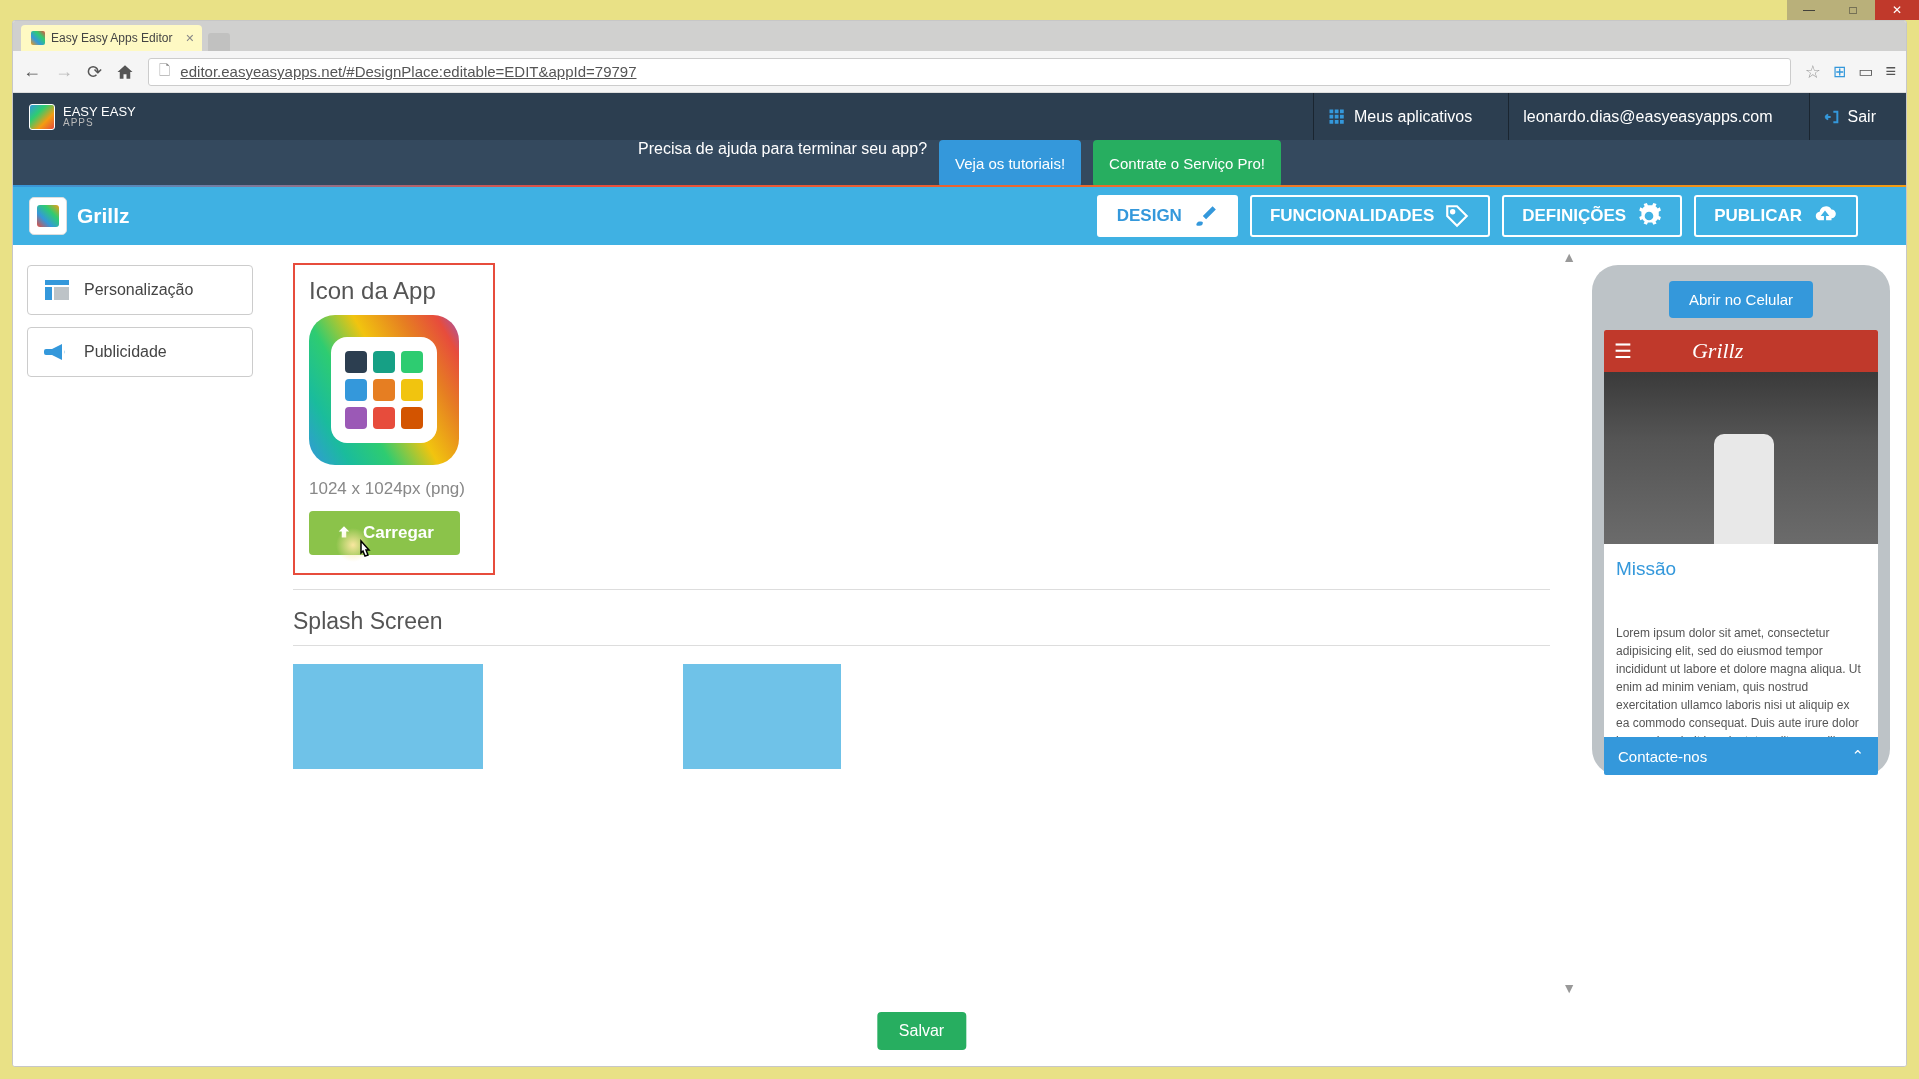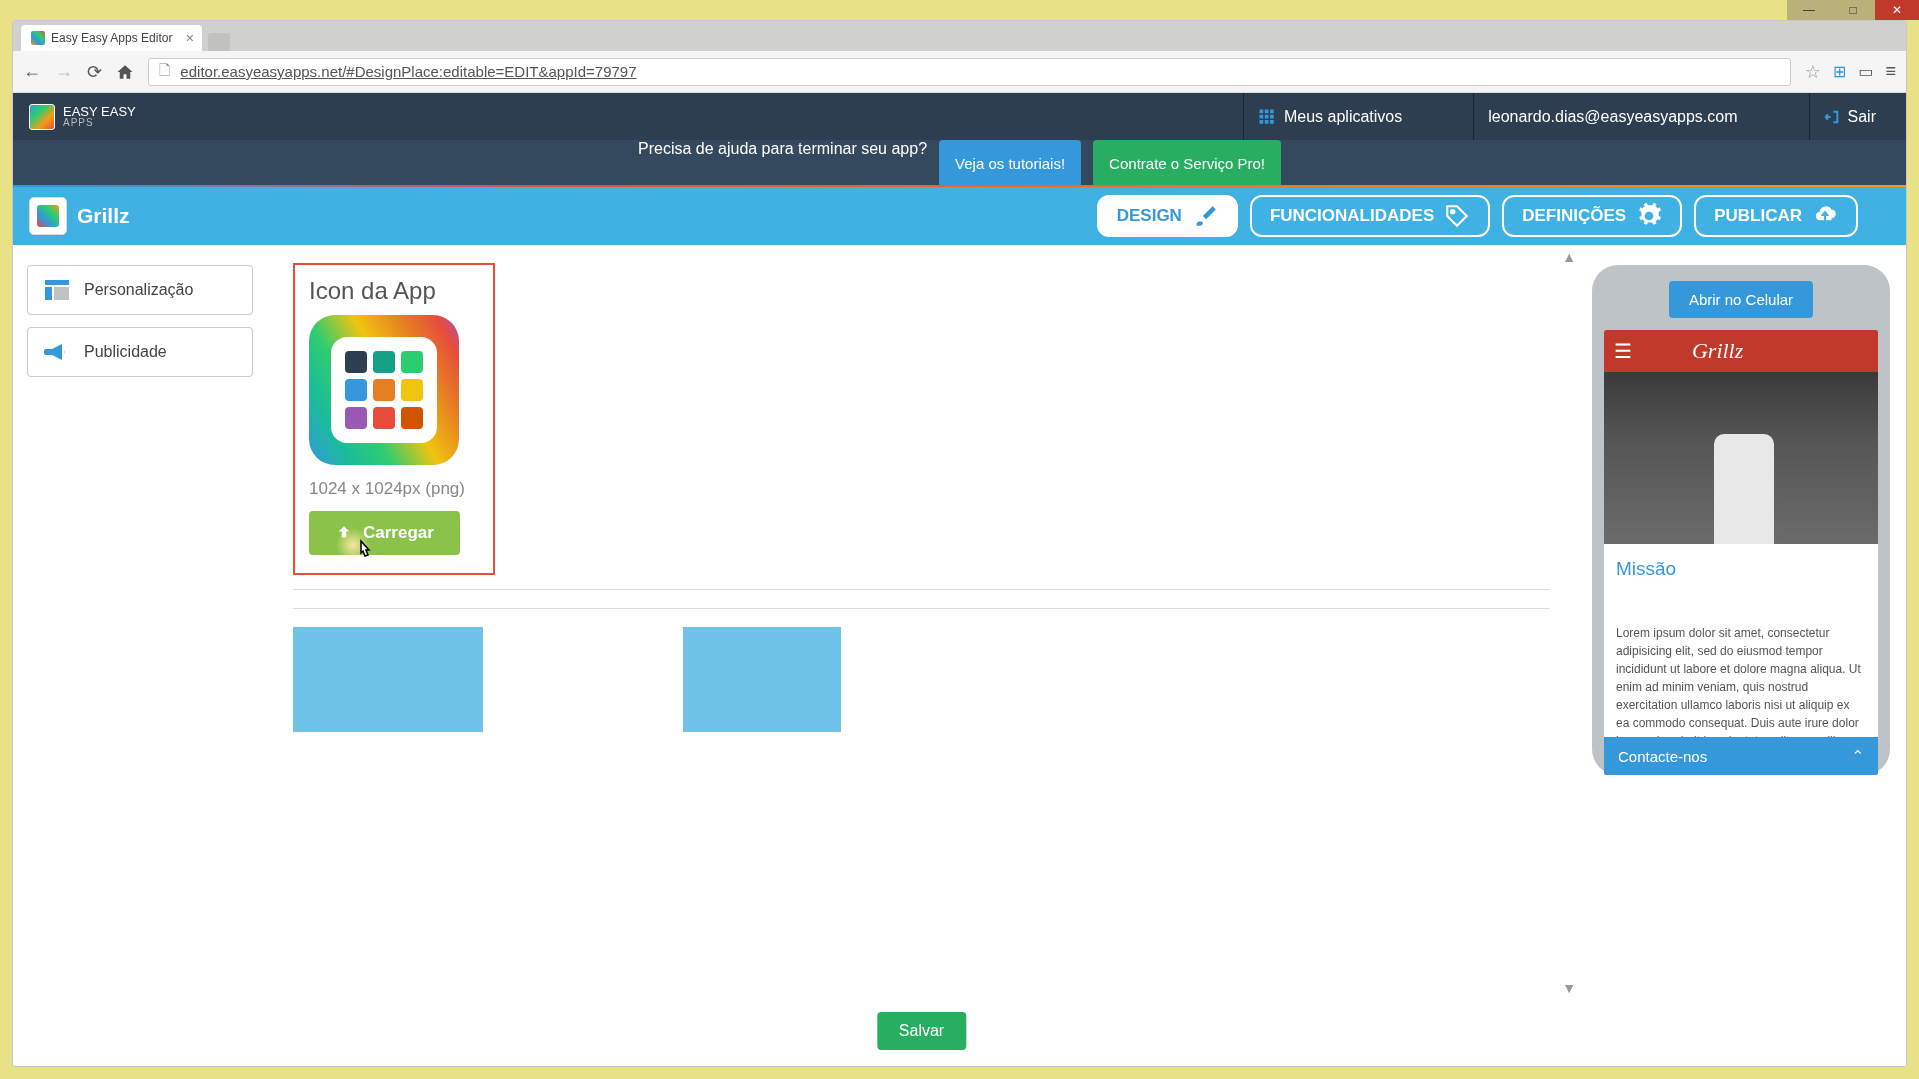--- a/index.html
+++ b/index.html
@@ -7,21 +7,21 @@
 
 .window-chrome { width: 1919px; height: 1079px; background: #e9e186; position: relative; }
 .titlebar { height: 20px; background: #e9e186; display: flex; justify-content: flex-end; padding-right: 0; }
 .win-btn { width: 44px; height: 20px; display: flex; align-items: center; justify-content: center; font-size: 12px; }
 .win-min { background: #b9b07a; color: #333; }
 .win-max { background: #b9b07a; color: #333; }
 .win-close { background: #c0392b; color: #fff; }
 
 .browser { position: absolute; top: 20px; left: 12px; right: 12px; bottom: 12px; border: 1px solid #c7c7c7; background: #fff; border-radius: 3px; overflow: hidden; }
 .tabbar { height: 30px; background: #d0d0cf; display: flex; align-items: flex-end; padding-left: 8px; }
-.tab { background: #ffffff; height: 26px; padding: 3px 30px 3px 10px; border-radius: 4px 4px 0 0; position: relative; display: flex; align-items: center; gap: 6px; font-size: 12px; color: #444; }
+.tab { background: #fef9c3; height: 26px; padding: 3px 30px 3px 10px; border-radius: 4px 4px 0 0; position: relative; display: flex; align-items: center; gap: 6px; font-size: 12px; color: #444; }
 .tab-close { position: absolute; right: 8px; font-size: 11px; color: #888; }
 .tab-favicon { width: 14px; height: 14px; background: linear-gradient(45deg,#f39c12,#3498db,#2ecc71,#e74c3c); border-radius: 2px; display:inline-block;}
 .newtab { width: 22px; height: 18px; background: #c1c1c0; margin-left: 6px; border-radius: 3px 3px 0 0; }
 
 .navbar { height: 42px; background: #f5f5f5; border-bottom: 1px solid #ddd; display: flex; align-items: center; padding: 0 10px; gap: 14px; }
 .nav-icon { color: #555; font-size: 18px; }
 .nav-icon.disabled { color: #bbb; }
 .urlbox { flex: 1; height: 28px; border: 1px solid #ccc; border-radius: 3px; background: #fff; display: flex; align-items: center; padding: 0 10px; gap: 10px; }
 .url-text { color: #555; font-size: 15px; text-decoration: underline; }
 .url-page-icon { color: #888; font-size: 14px; }
@@ -29,36 +29,36 @@
 .star-icon { color: #999; font-size: 18px; }
 
 .app { display: flex; flex-direction: column; height: calc(100% - 72px); }
 
 .topbar { height: 47px; background: #2c3e50; display: flex; align-items: center; padding: 0 16px; gap: 10px; }
 .logo-block { display: flex; align-items: center; gap: 8px; }
 .logo-mark { width: 26px; height: 26px; background: linear-gradient(135deg,#3498db,#2ecc71,#f39c12,#e74c3c); border-radius: 3px; border:1px solid #fff;}
 .logo-text { color: #fff; font-size: 13px; line-height: 1; }
 .logo-text small { display: block; font-size: 10px; color: #bbb; letter-spacing: 1px;}
 .topbar-right { margin-left: auto; display: flex; align-items: center; gap: 22px; }
-.topbar-link { color: #fff; font-size: 16px; display: flex; align-items: center; gap: 8px; padding: 0 14px; height: 47px; border-left: 1px solid #1a2530; margin-left: 35px;}
+.topbar-link { color: #fff; font-size: 16px; display: flex; align-items: center; gap: 8px; padding: 0 14px; height: 47px; border-left: 1px solid #1a2530;}
 
 .helpbar { height: 47px; background: #34495e; display: flex; justify-content: center; gap: 12px; color: #fff; font-size: 16px; position: relative;}
 .helpbar::after{ content:''; position:absolute; bottom:0; left:0; right:0; height:2px; background: linear-gradient(90deg,#3498db 0%,#e74c3c 30%,#f39c12 100%);}
 .help-btn { padding: 8px 16px; border-radius: 4px; color: #fff; font-size: 15px; border: none; }
 .help-tut { background: #3498db; }
 .help-pro { background: #27ae60; }
 
 .bluebar { height: 58px; background: #3fb1e3; display: flex; align-items: center; padding: 0 8px; gap: 12px; }
 .app-name-block { display: flex; align-items: center; gap: 10px; margin-left: 8px;}
 .app-name-icon { width: 38px; height: 38px; background: #fff; border-radius: 5px; display: flex; align-items: center; justify-content: center; border:1px solid #ddd;}
 .app-name-icon span{ width:22px;height:22px; background: linear-gradient(45deg,#e74c3c,#3498db,#2ecc71,#f39c12); border-radius:3px; display:block;}
 .app-name { color: #fff; font-size: 21px; font-weight: bold; }
 
 .main-tabs { margin-left: auto; display: flex; gap: 12px; margin-right: 40px;}
-.main-tab { height: 42px; padding: 0 18px; display: flex; align-items: center; gap: 10px; border: 2px solid #fff; border-radius: 12px; color: #fff; font-size: 17px; font-weight: bold; }
+.main-tab { height: 42px; padding: 0 18px; display: flex; align-items: center; gap: 10px; border: 2px solid #fff; border-radius: 3px; color: #fff; font-size: 17px; font-weight: bold; }
 .main-tab.active { background: #fff; color: #3498db; }
 .tab-ic { width: 26px; height: 26px; display: inline-block; }
 
 .workspace { flex: 1; display: flex; background: #fff; position: relative; overflow: hidden;}
 
 .sidebar { width: 254px; padding: 20px 14px; }
 .side-item { height: 50px; border: 1px solid #ccc; border-radius: 4px; margin-bottom: 12px; display: flex; align-items: center; gap: 14px; padding: 0 16px; font-size: 16px; color: #444; background: #fff; }
 .side-item.active { background: #2c3e50; border-color: #1a2530; color: #fff; }
 .side-icon { width: 26px; height: 20px; display: inline-flex; align-items: center; justify-content: center;}
 
@@ -273,20 +273,21 @@
               <span>Carregar</span>
               <span class="cursor">
                 <svg width="22" height="26" viewBox="0 0 22 26">
                     <path d="M8 2v12l2-2 2 5 3-1-2-5h3L8 2z" fill="#fff" stroke="#000" stroke-width="1.5"></path>
                   </svg>
               </span>
             </button>
           </div>
 
           <hr class="hr" style="margin-top:0">
+          <h2 class="splash-title">Splash Screen</h2>
           <hr class="hr">
           <div class="splash-boxes">
             <div class="splash-box sb1"></div>
             <div class="splash-box sb2"></div>
           </div>
 
           <button class="save-btn">Salvar</button>
 
           <span class="scroll-dn">▼</span>
         </div>

